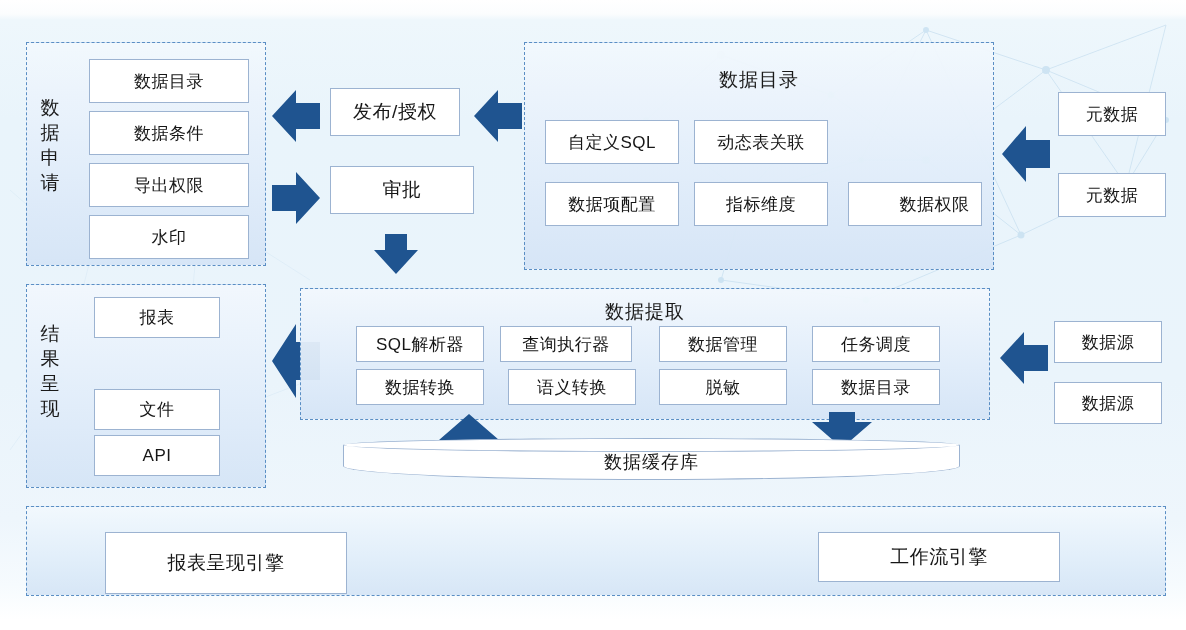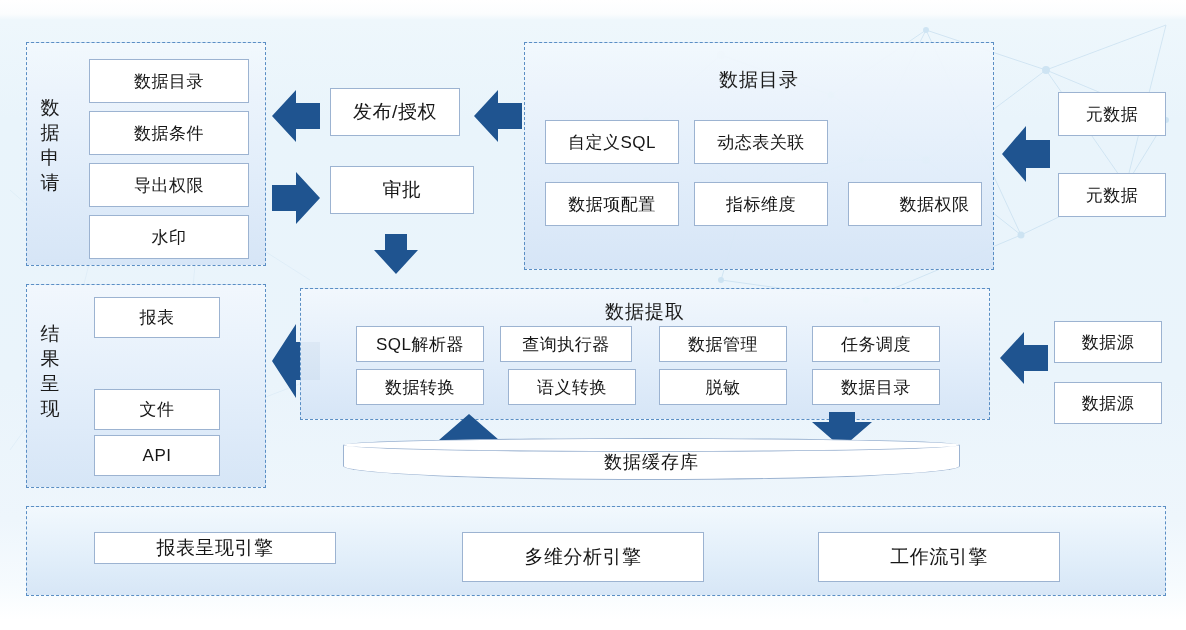--- a/index.html
+++ b/index.html
@@ -358,23 +358,20 @@
   </div>
 
   <div class="cylinder" style="left:343px; top:438px; width:617px; height:42px;">
     <div class="cyl-body"></div>
     <div class="cyl-top"></div>
     <div class="cyl-label">数据缓存库</div>
   </div>
 
   <div class="group" style="left:26px; top:506px; width:1140px; height:90px;">
   </div>
-  <div class="box lg" style="left:94px; top:532px; width:242px; height:32px;">
+  <div class="box lg" style="left:105px; top:532px; width:242px; height:62px;">
     <span>报表呈现引擎</span>
-  </div>
-  <div class="box lg" style="left:462px; top:532px; width:242px; height:50px;">
-    <span>多维分析引擎</span>
   </div>
   <div class="box lg" style="left:818px; top:532px; width:242px; height:50px;">
     <span>工作流引擎</span>
   </div>
 
 </div>
 
 </body></html>

